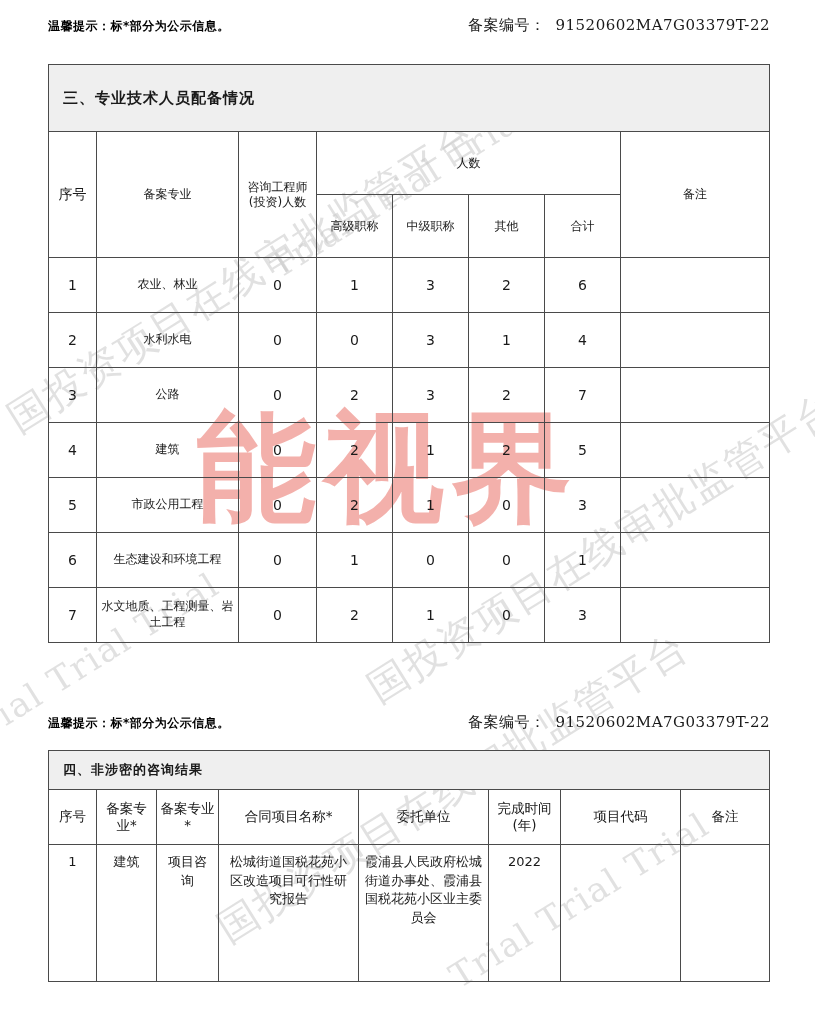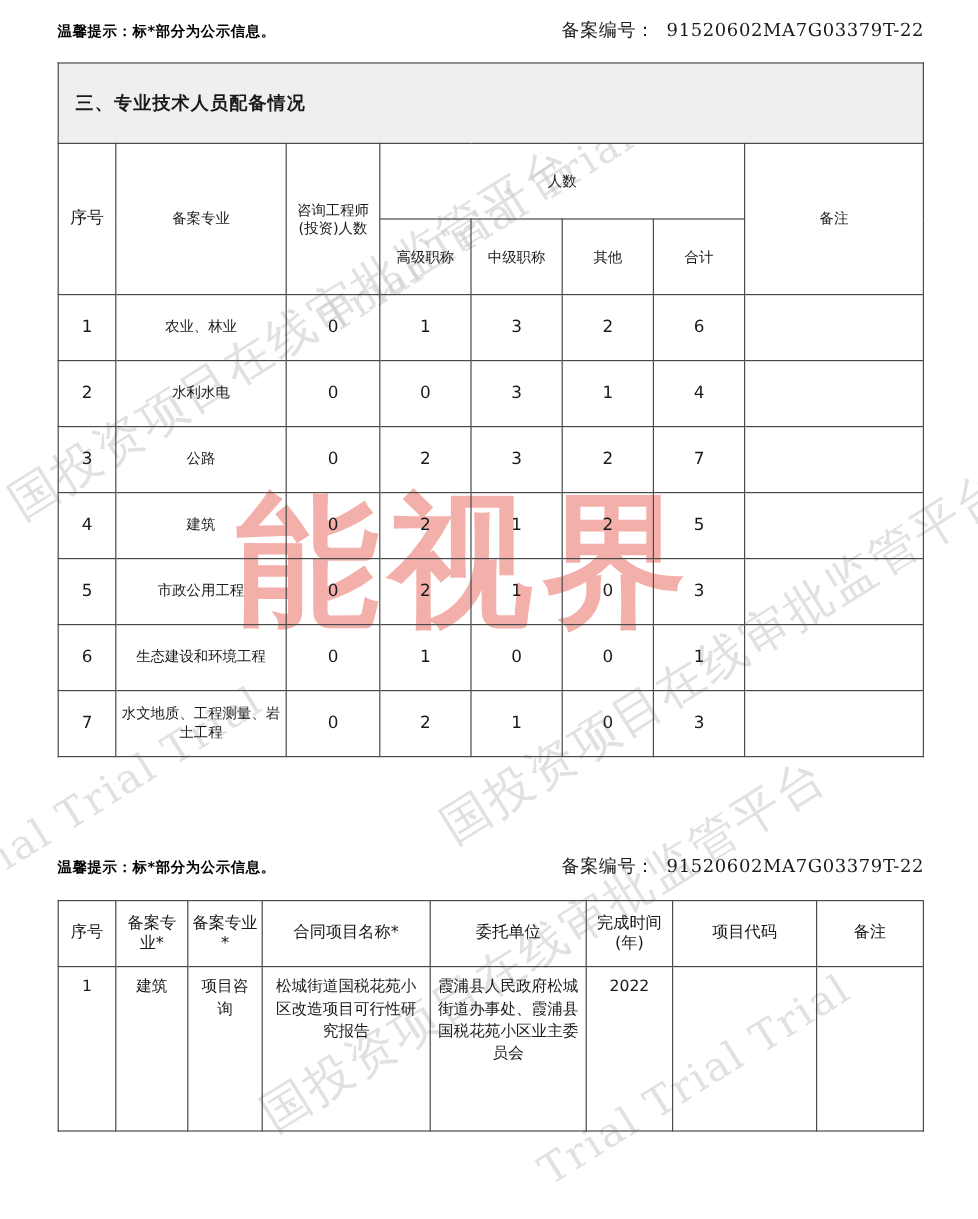--- a/index.html
+++ b/index.html
@@ -154,21 +154,21 @@
     <div class="wm-red">能视界</div>
   </div>
 
   <div class="hdr-row" style="top:16px;">
     <span class="hdr-tip">温馨提示：标*部分为公示信息。</span>
     <span class="hdr-no">
       <span class="lbl">备案编号：</span><span>91520602MA7G03379T-22</span>
     </span>
   </div>
 
-  <div class="tbl-wrap" style="top:52px;">
+  <div class="tbl-wrap" style="top:64px;">
     <table id="sec3">
       <colgroup>
         <col style="width:48px">
         <col style="width:142px">
         <col style="width:78px">
         <col style="width:76px">
         <col style="width:76px">
         <col style="width:76px">
         <col style="width:76px">
         <col>
@@ -278,20 +278,23 @@
         <col style="width:48px">
         <col style="width:60px">
         <col style="width:62px">
         <col style="width:140px">
         <col style="width:130px">
         <col style="width:72px">
         <col style="width:120px">
         <col>
       </colgroup>
       <tbody>
+        <tr class="sec-title">
+          <td colspan="8">四、非涉密的咨询结果</td>
+        </tr>
         <tr>
           <td class="hdr-cell">序号</td>
           <td class="hdr-cell">备案专业*</td>
           <td class="hdr-cell">备案专业*</td>
           <td class="hdr-cell">合同项目名称*</td>
           <td class="hdr-cell">委托单位</td>
           <td class="hdr-cell">完成时间(年)</td>
           <td class="hdr-cell">项目代码</td>
           <td class="hdr-cell">备注</td>
         </tr>

